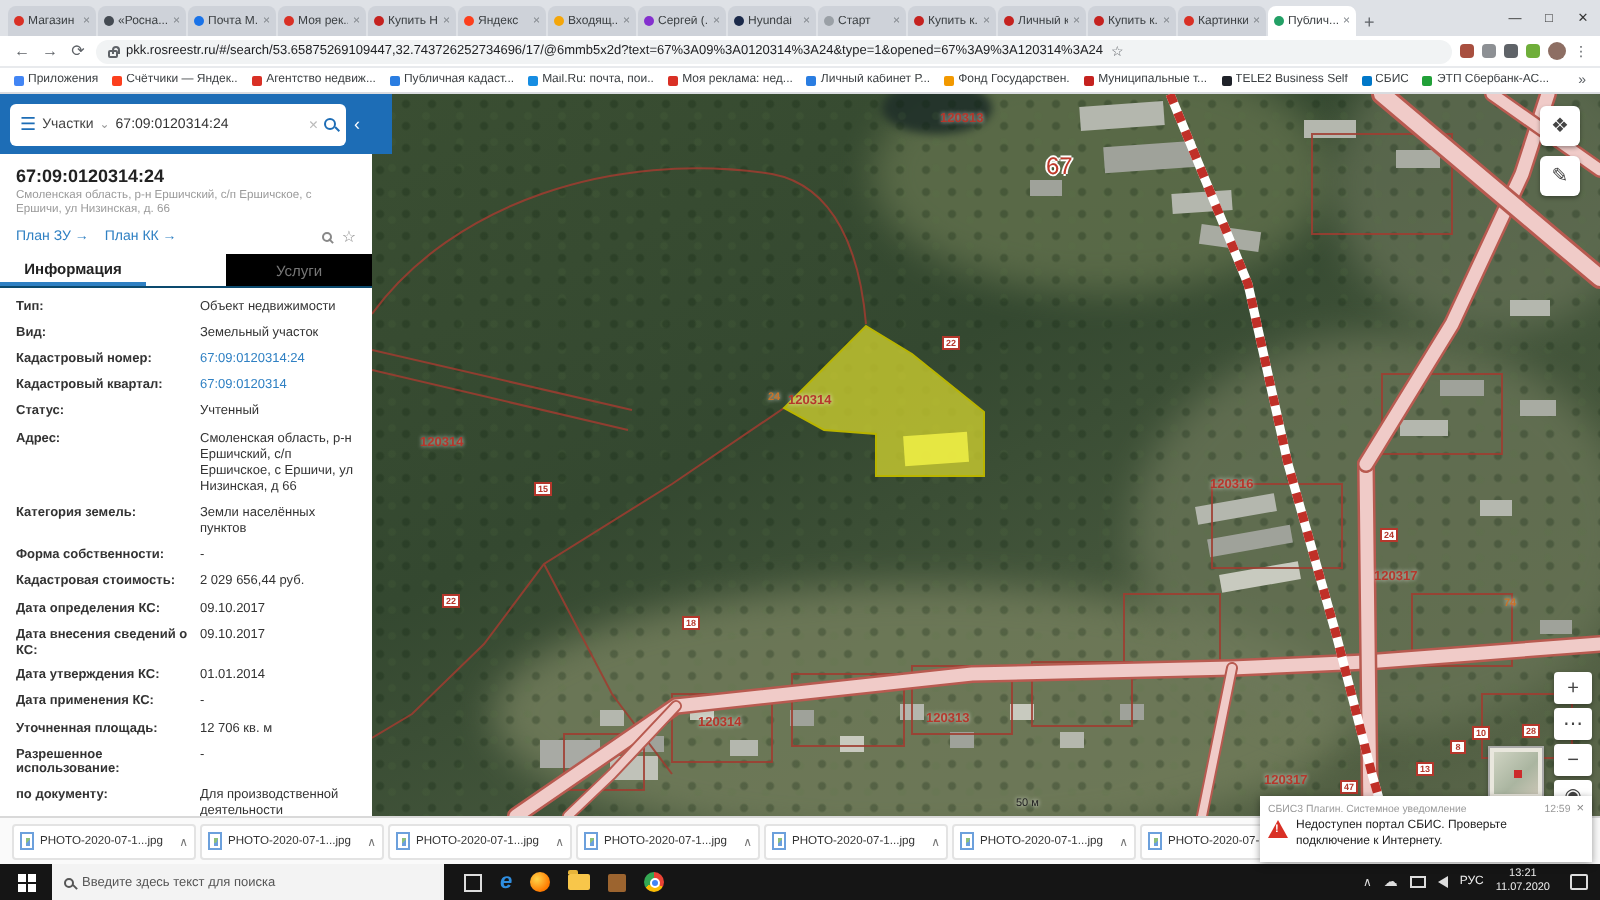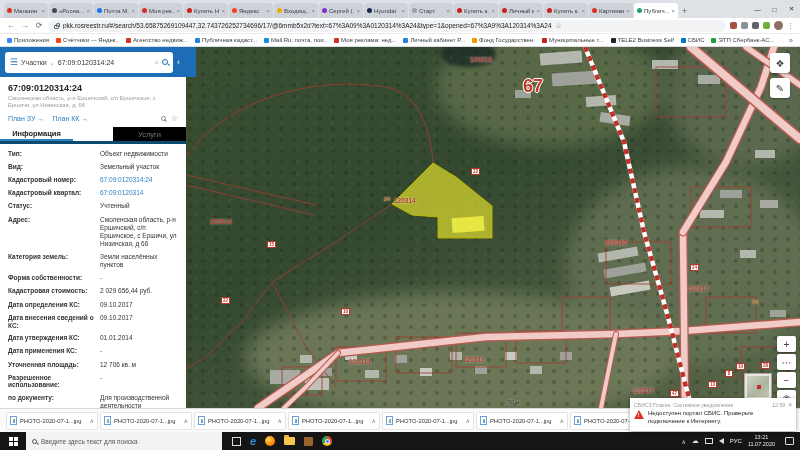--- a/index.html
+++ b/index.html
@@ -38,21 +38,21 @@
   .content { position:absolute; left:0; top:47px; width:800px; height:361px; }
 
   
   .map { position:absolute; left:186px; top:0; width:614px; height:361px; overflow:hidden; background:linear-gradient(155deg,#3a4e32 0%,#344830 40%,#42543a 62%,#55604485 80%,#5f6a4e 100%), #3a4e32; }
   .map::after { content:""; position:absolute; inset:0; background-image:radial-gradient(circle at 4px 5px, rgba(15,35,15,.45) 1.5px, transparent 2.5px), radial-gradient(circle at 10px 11px, rgba(90,120,70,.25) 1.5px, transparent 2.5px); background-size:13px 11px, 17px 13px; opacity:.55; pointer-events:none; }
   .blob { position:absolute; border-radius:50%; filter:blur(9px); }
   .bld { position:absolute; z-index:2; }
   .map svg { position:absolute; left:0; top:0; z-index:3; }
   .q-label { position:absolute; z-index:4; font-size:6.5px; font-weight:bold; color:#b5372c; text-shadow:0 0 2px rgba(255,255,255,.8); white-space:nowrap; }
   .q-label.small { font-size:5.5px; color:#c8742a; }
-  .region-label { position:absolute; z-index:4; font-size:18px; font-weight:bold; color:#c0392b; text-shadow:-1px 0 #fff,1px 0 #fff,0 -1px #fff,0 1px #fff; }
+  .region-label { position:absolute; z-index:4; font-size:12px; font-weight:normal; color:#c0392b; text-shadow:-1px 0 #fff,1px 0 #fff,0 -1px #fff,0 1px #fff; }
   .badge { position:absolute; z-index:4; min-width:8px; height:7px; background:#fff; border:0.5px solid #b5372c; color:#b5372c; font-size:4.5px; font-weight:bold; text-align:center; line-height:6.5px; padding:0 1px; }
   .scale-label { position:absolute; z-index:4; font-size:5.5px; color:#222; text-shadow:0 0 2px #fff; }
   .map-btn { position:absolute; z-index:5; width:20px; height:20px; background:#fff; border-radius:3px; box-shadow:0 1px 2px rgba(0,0,0,.35); display:flex; align-items:center; justify-content:center; font-size:10px; color:#444; }
   .zoom-btn { position:absolute; z-index:5; width:19px; height:16px; background:#fff; border-radius:2px; box-shadow:0 1px 2px rgba(0,0,0,.35); display:flex; align-items:center; justify-content:center; font-size:10px; color:#444; }
   .minimap { position:absolute; z-index:5; width:28px; height:27px; background:#e9e7dd; border:1px solid #aaa; box-shadow:0 1px 2px rgba(0,0,0,.3); }
   .minimap-inner { position:absolute; inset:2px; background:linear-gradient(135deg,#cfd3c2,#aab5a0 60%,#c9c5b5); }
   .minimap-dot { position:absolute; left:12px; top:11px; width:4px; height:4px; background:#cc2b2b; }
 
   
   .panel { position:absolute; left:0; top:0; width:186px; height:361px; background:#fff; z-index:6; }
@@ -68,21 +68,21 @@
   .collapse { margin-left:4px; color:#fff; font-size:9px; }
   .panel-body { position:absolute; left:0; top:30px; width:186px; height:331px; overflow:hidden; }
   .p-title { font-size:9px; font-weight:bold; color:#222; padding:6px 8px 2px; }
   .p-sub { font-size:5.8px; color:#9a9a9a; padding:0 8px; line-height:1.25; }
   .plan-row { display:flex; align-items:center; gap:8px; padding:5px 8px 4px; }
   .plan-link { font-size:7px; color:#2f80c3; }
   .plan-icons { margin-left:auto; display:flex; align-items:center; gap:5px; }
   .loupe2 { width:5px; height:5px; border:1px solid #888; border-radius:50%; position:relative; }
   .loupe2::after { content:""; position:absolute; width:3px; height:1px; background:#888; transform:rotate(45deg); right:-2.5px; bottom:-1px; }
   .fav-star { font-size:8px; color:#888; }
-  .p-tabs { display:flex; height:17px; border-bottom:3px solid #0c4a6e;gap:40px; }
+  .p-tabs { display:flex; height:17px; border-bottom:1px solid #0c4a6e;gap:40px; }
   .p-tab { flex:1; display:flex; align-items:center; justify-content:center; font-size:7.5px; color:#777; background:#000000; }
   .p-tab.active { background:#fff; color:#222; font-weight:bold; border-bottom:2px solid #2f80c3; }
   .fields { padding-top:3px; }
   .f-row { display:flex; padding:2.5px 0 2.5px 8px; }
   .f-label { width:92px; flex:0 0 auto; font-size:6.5px; font-weight:bold; color:#333; line-height:1.2; padding-right:4px; }
   .f-value { flex:1; font-size:6.5px; color:#333; line-height:1.25; padding-right:4px; }
   .f-value.link { color:#2f80c3; }
 
   
   .downloads { position:absolute; left:0; top:408px; width:800px; height:24px; background:#fafafa; border-top:1px solid #d9d9d9; display:flex; align-items:center; padding-left:6px; z-index:7; }

